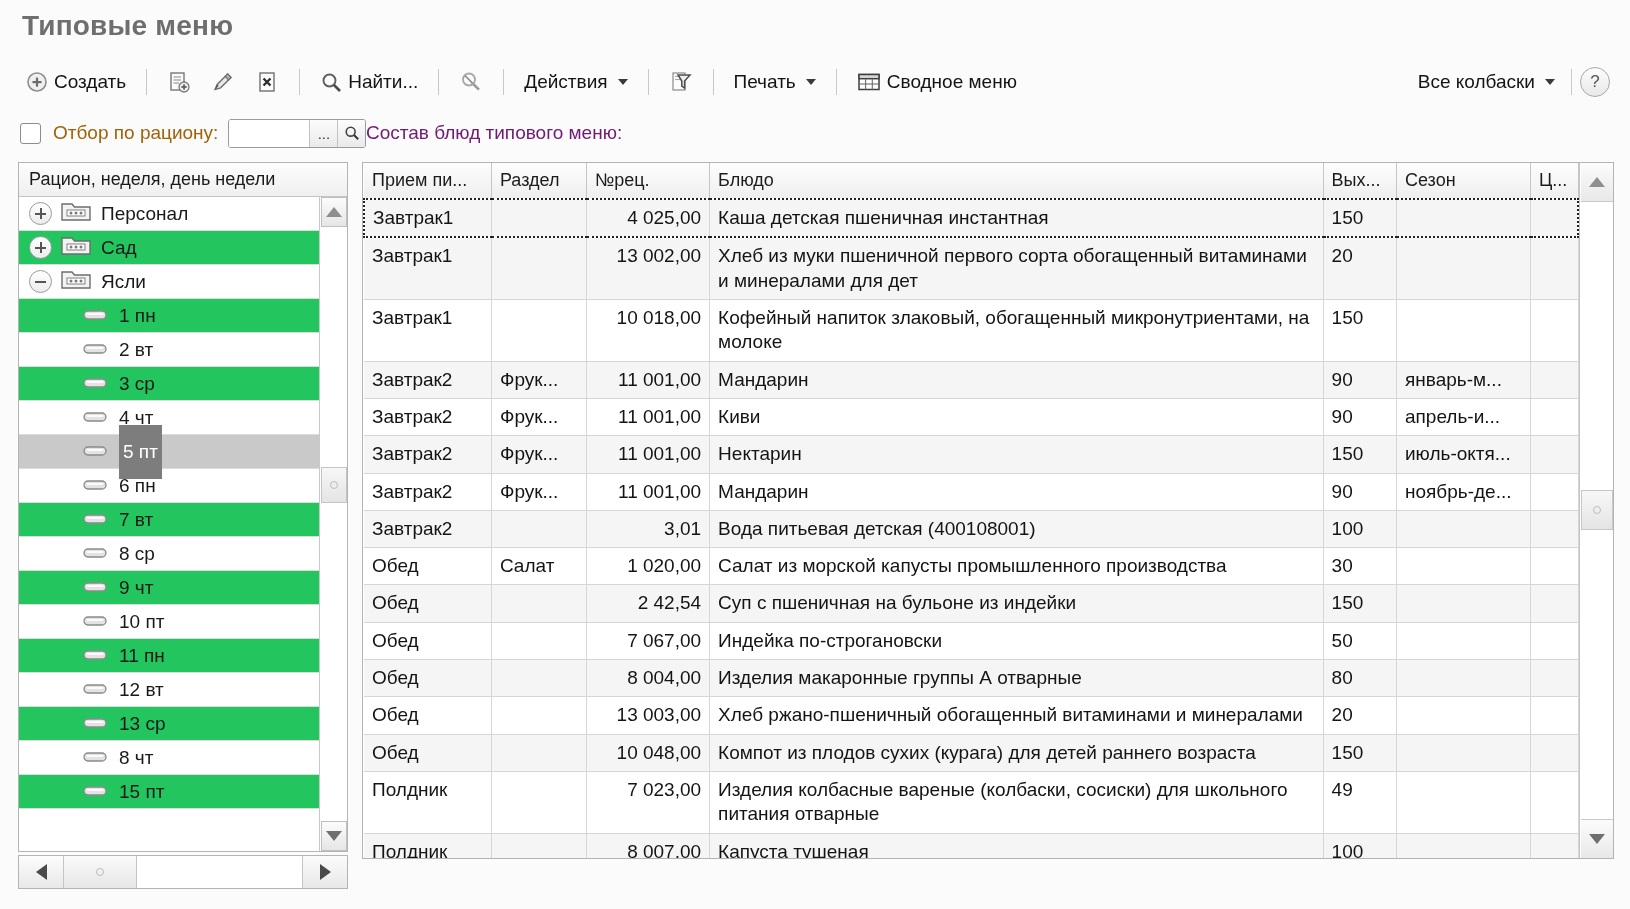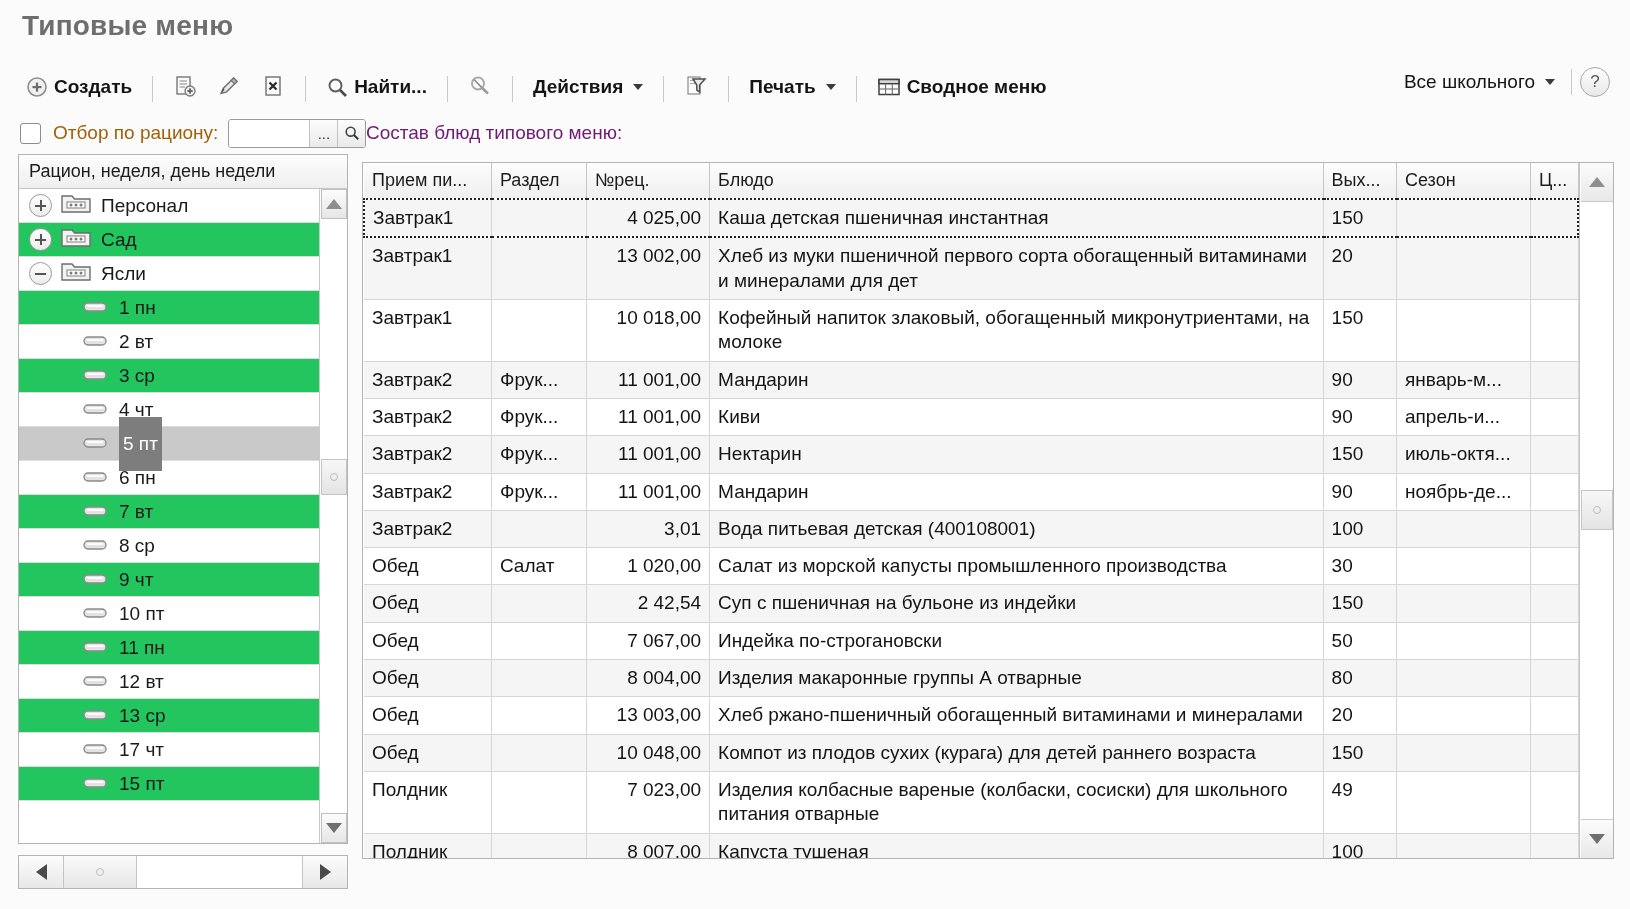--- a/index.html
+++ b/index.html
@@ -25,23 +25,22 @@
     color: #6e6e6e;
     letter-spacing: .2px;
   }
 
   
   .toolbar {
     position: absolute;
     left: 18px; top: 62px;
     height: 40px;
     display: flex;
-    align-items: flex-end;
+    align-items: center;
     gap: 4px;
-    font-weight: bold;
   }
   .tb-item {
     display: flex;
     align-items: center;
     gap: 6px;
     padding: 3px 7px;
     font-size: 19px;
     color: #141414;
     white-space: nowrap;
     border: 1px solid transparent;
@@ -124,21 +123,21 @@
   .right-caption {
     position: absolute;
     left: 366px; top: 122px;
     font-size: 19px;
     color: #701a75;
   }
 
   
   .tree-panel {
     position: absolute;
-    left: 18px; top: 154px;
+    left: 18px; top: 162px;
     width: 330px; height: 690px;
     box-sizing: border-box;
     border: 1px solid #b4b4b4;
     background: #fff;
     display: flex; flex-direction: column;
   }
   .tree-head {
     height: 34px;
     box-sizing: border-box;
     display: flex; align-items: center;
@@ -449,21 +448,21 @@
           <line x1="2" y1="13" x2="22" y2="13" stroke="#6e6e6e" stroke-width="1.1"></line>
         </svg>
       </span>
       <span>Сводное меню</span>
     </div>
 
   </div>
 
   <div class="toolbar-right">
     <div class="tb-item">
-      <span>Все школьного</span>
+      <span>Все колбаски</span>
       <span class="caret"></span>
     </div>
     <div class="tb-sep"></div>
     <div class="help-btn">?</div>
   </div>
 
   <div class="filter-row">
     <div class="chk"></div>
     <div class="filter-label">Отбор по рациону:</div>
     <div class="filter-input-wrap">
@@ -608,21 +607,21 @@
                 <rect x="1" y="3" width="22" height="8" rx="4" fill="#e3e3e3" stroke="#8a8a8a" stroke-width="1.3"></rect>
                 <rect x="3.5" y="5" width="17" height="2" rx="1" fill="#fbfbfb"></rect>
               </svg></span>
             <span class="node-text">13 ср</span>
           </div>
           <div class="tree-row">
             <span class="leaf-ico"><svg width="24" height="14" viewBox="0 0 24 14">
                 <rect x="1" y="3" width="22" height="8" rx="4" fill="#e3e3e3" stroke="#8a8a8a" stroke-width="1.3"></rect>
                 <rect x="3.5" y="5" width="17" height="2" rx="1" fill="#fbfbfb"></rect>
               </svg></span>
-            <span class="node-text">17 чт</span>
+            <span class="node-text">8 чт</span>
           </div>
           <div class="tree-row alt">
             <span class="leaf-ico"><svg width="24" height="14" viewBox="0 0 24 14">
                 <rect x="1" y="3" width="22" height="8" rx="4" fill="#e3e3e3" stroke="#8a8a8a" stroke-width="1.3"></rect>
                 <rect x="3.5" y="5" width="17" height="2" rx="1" fill="#fbfbfb"></rect>
               </svg></span>
             <span class="node-text">15 пт</span>
           </div>
         </div>
       <div class="vsb" style="right:0; top:0; height:100%;">

